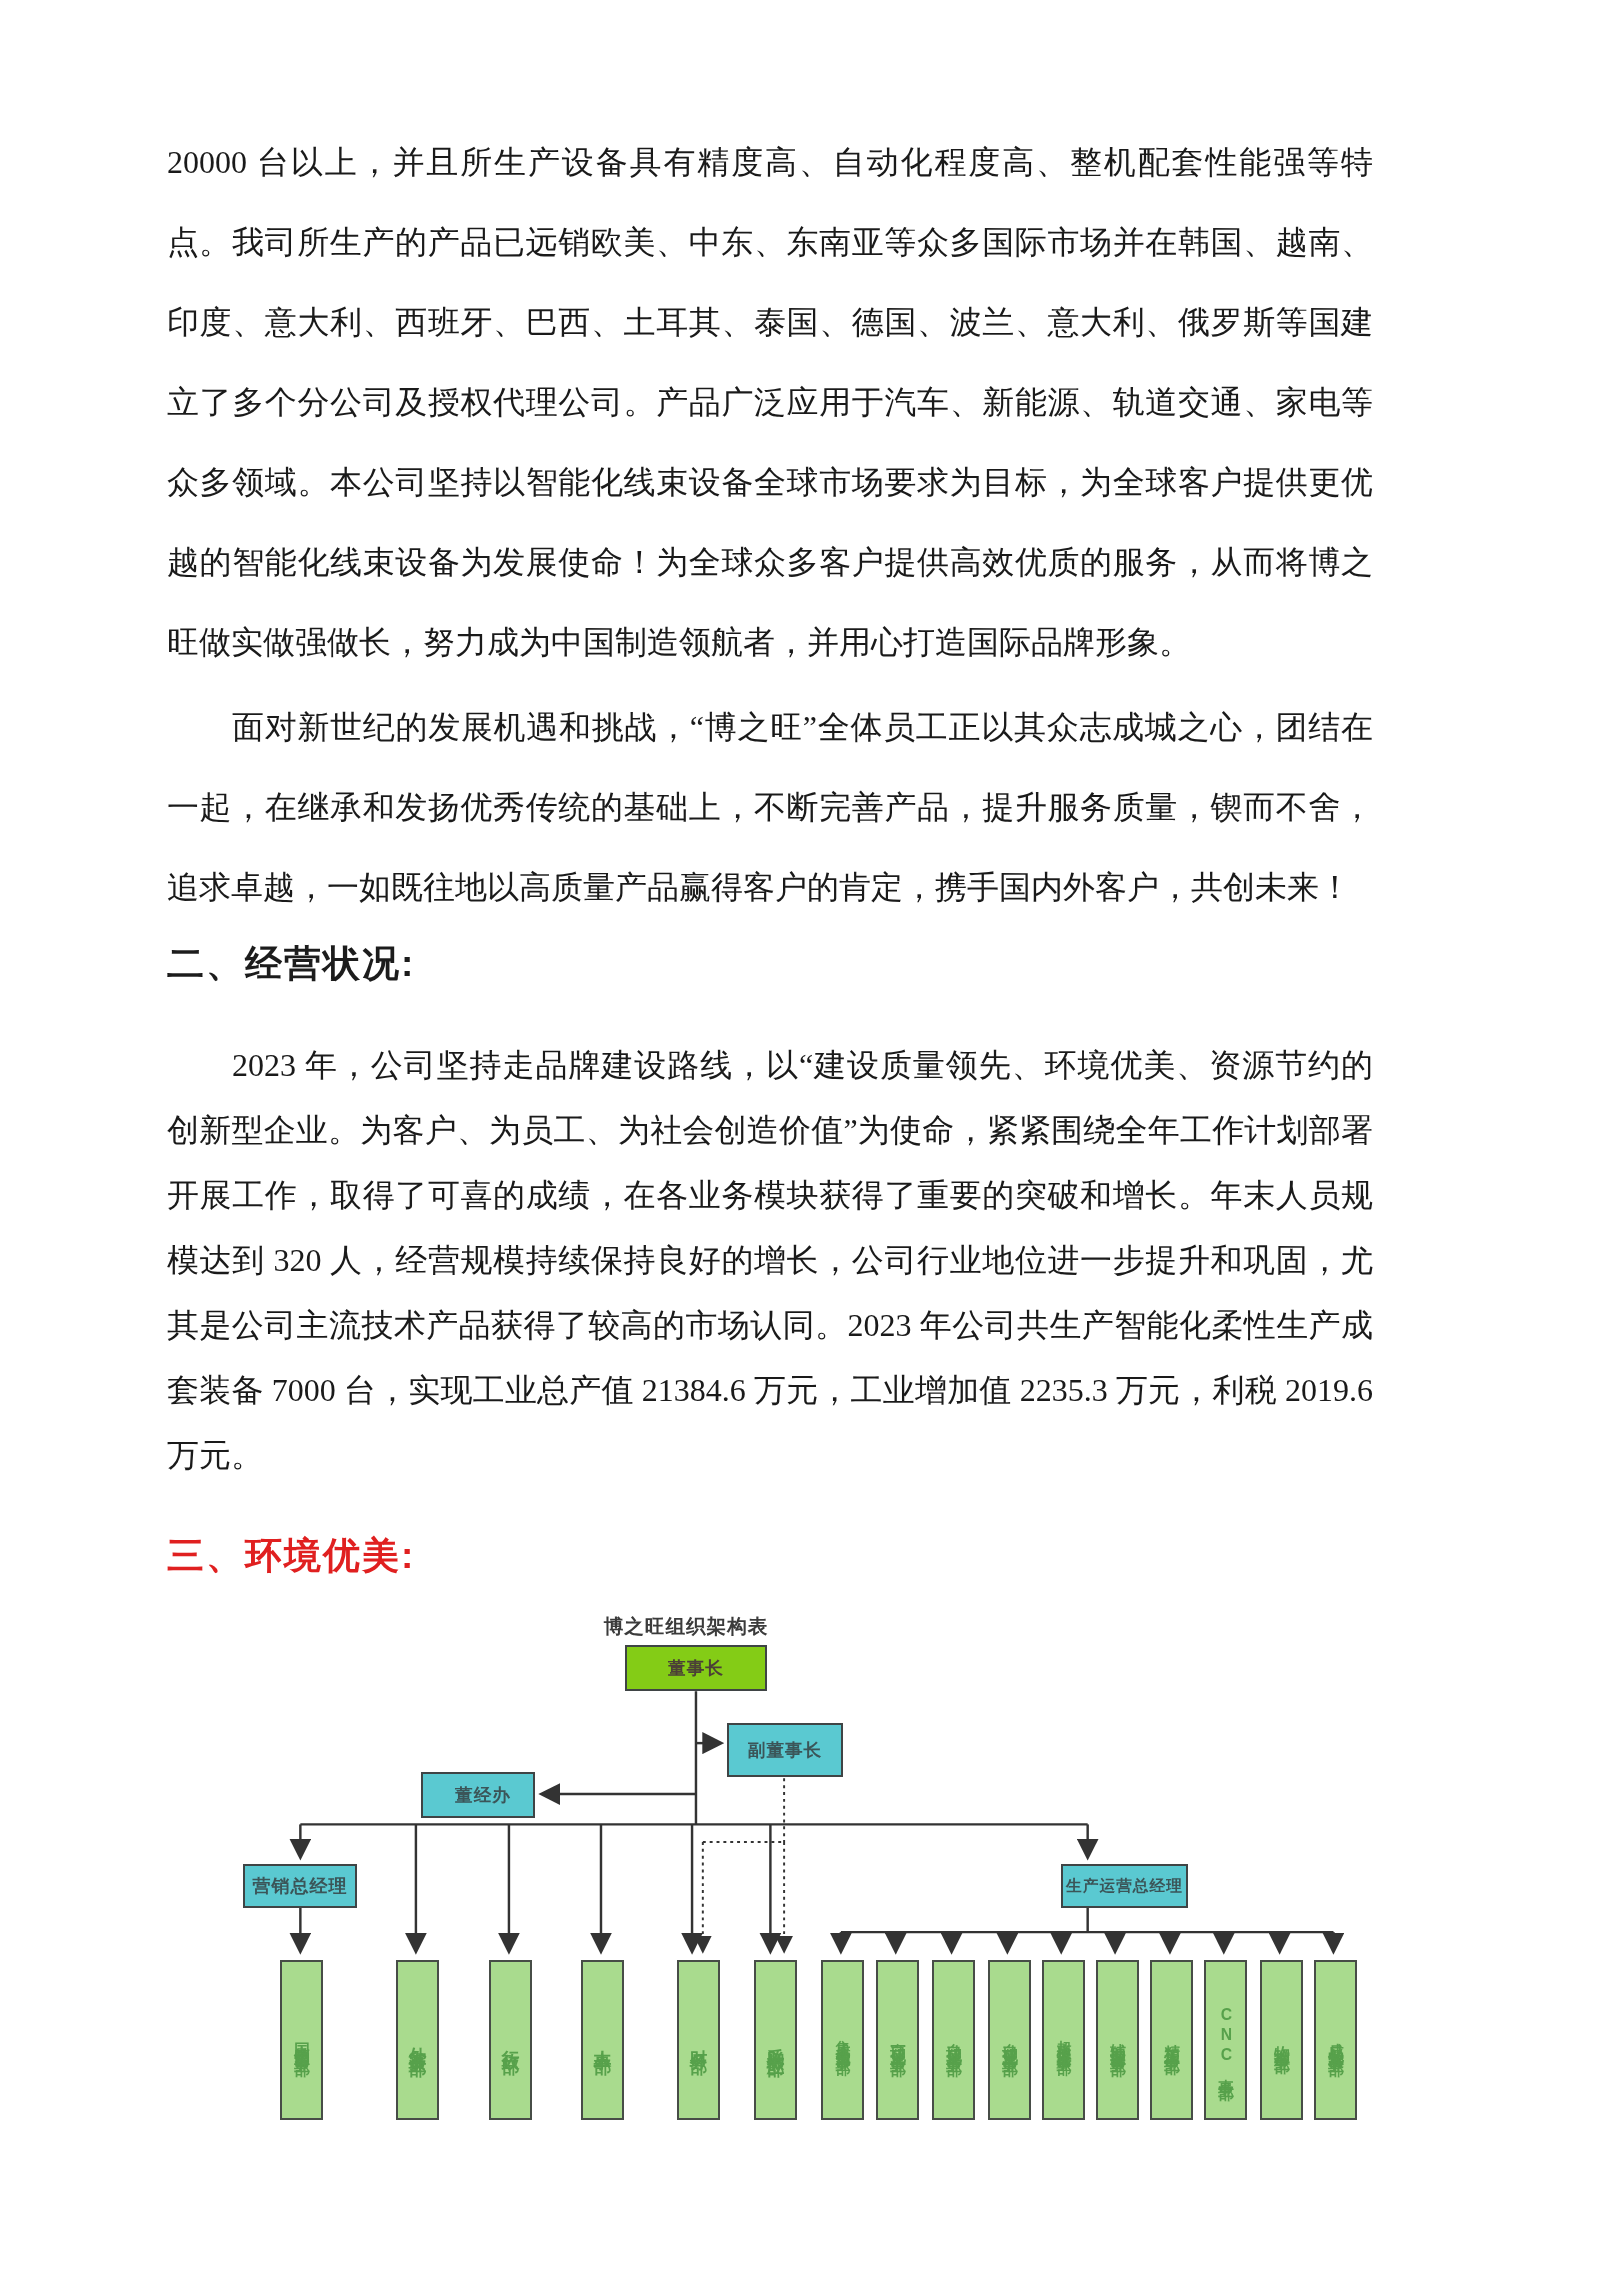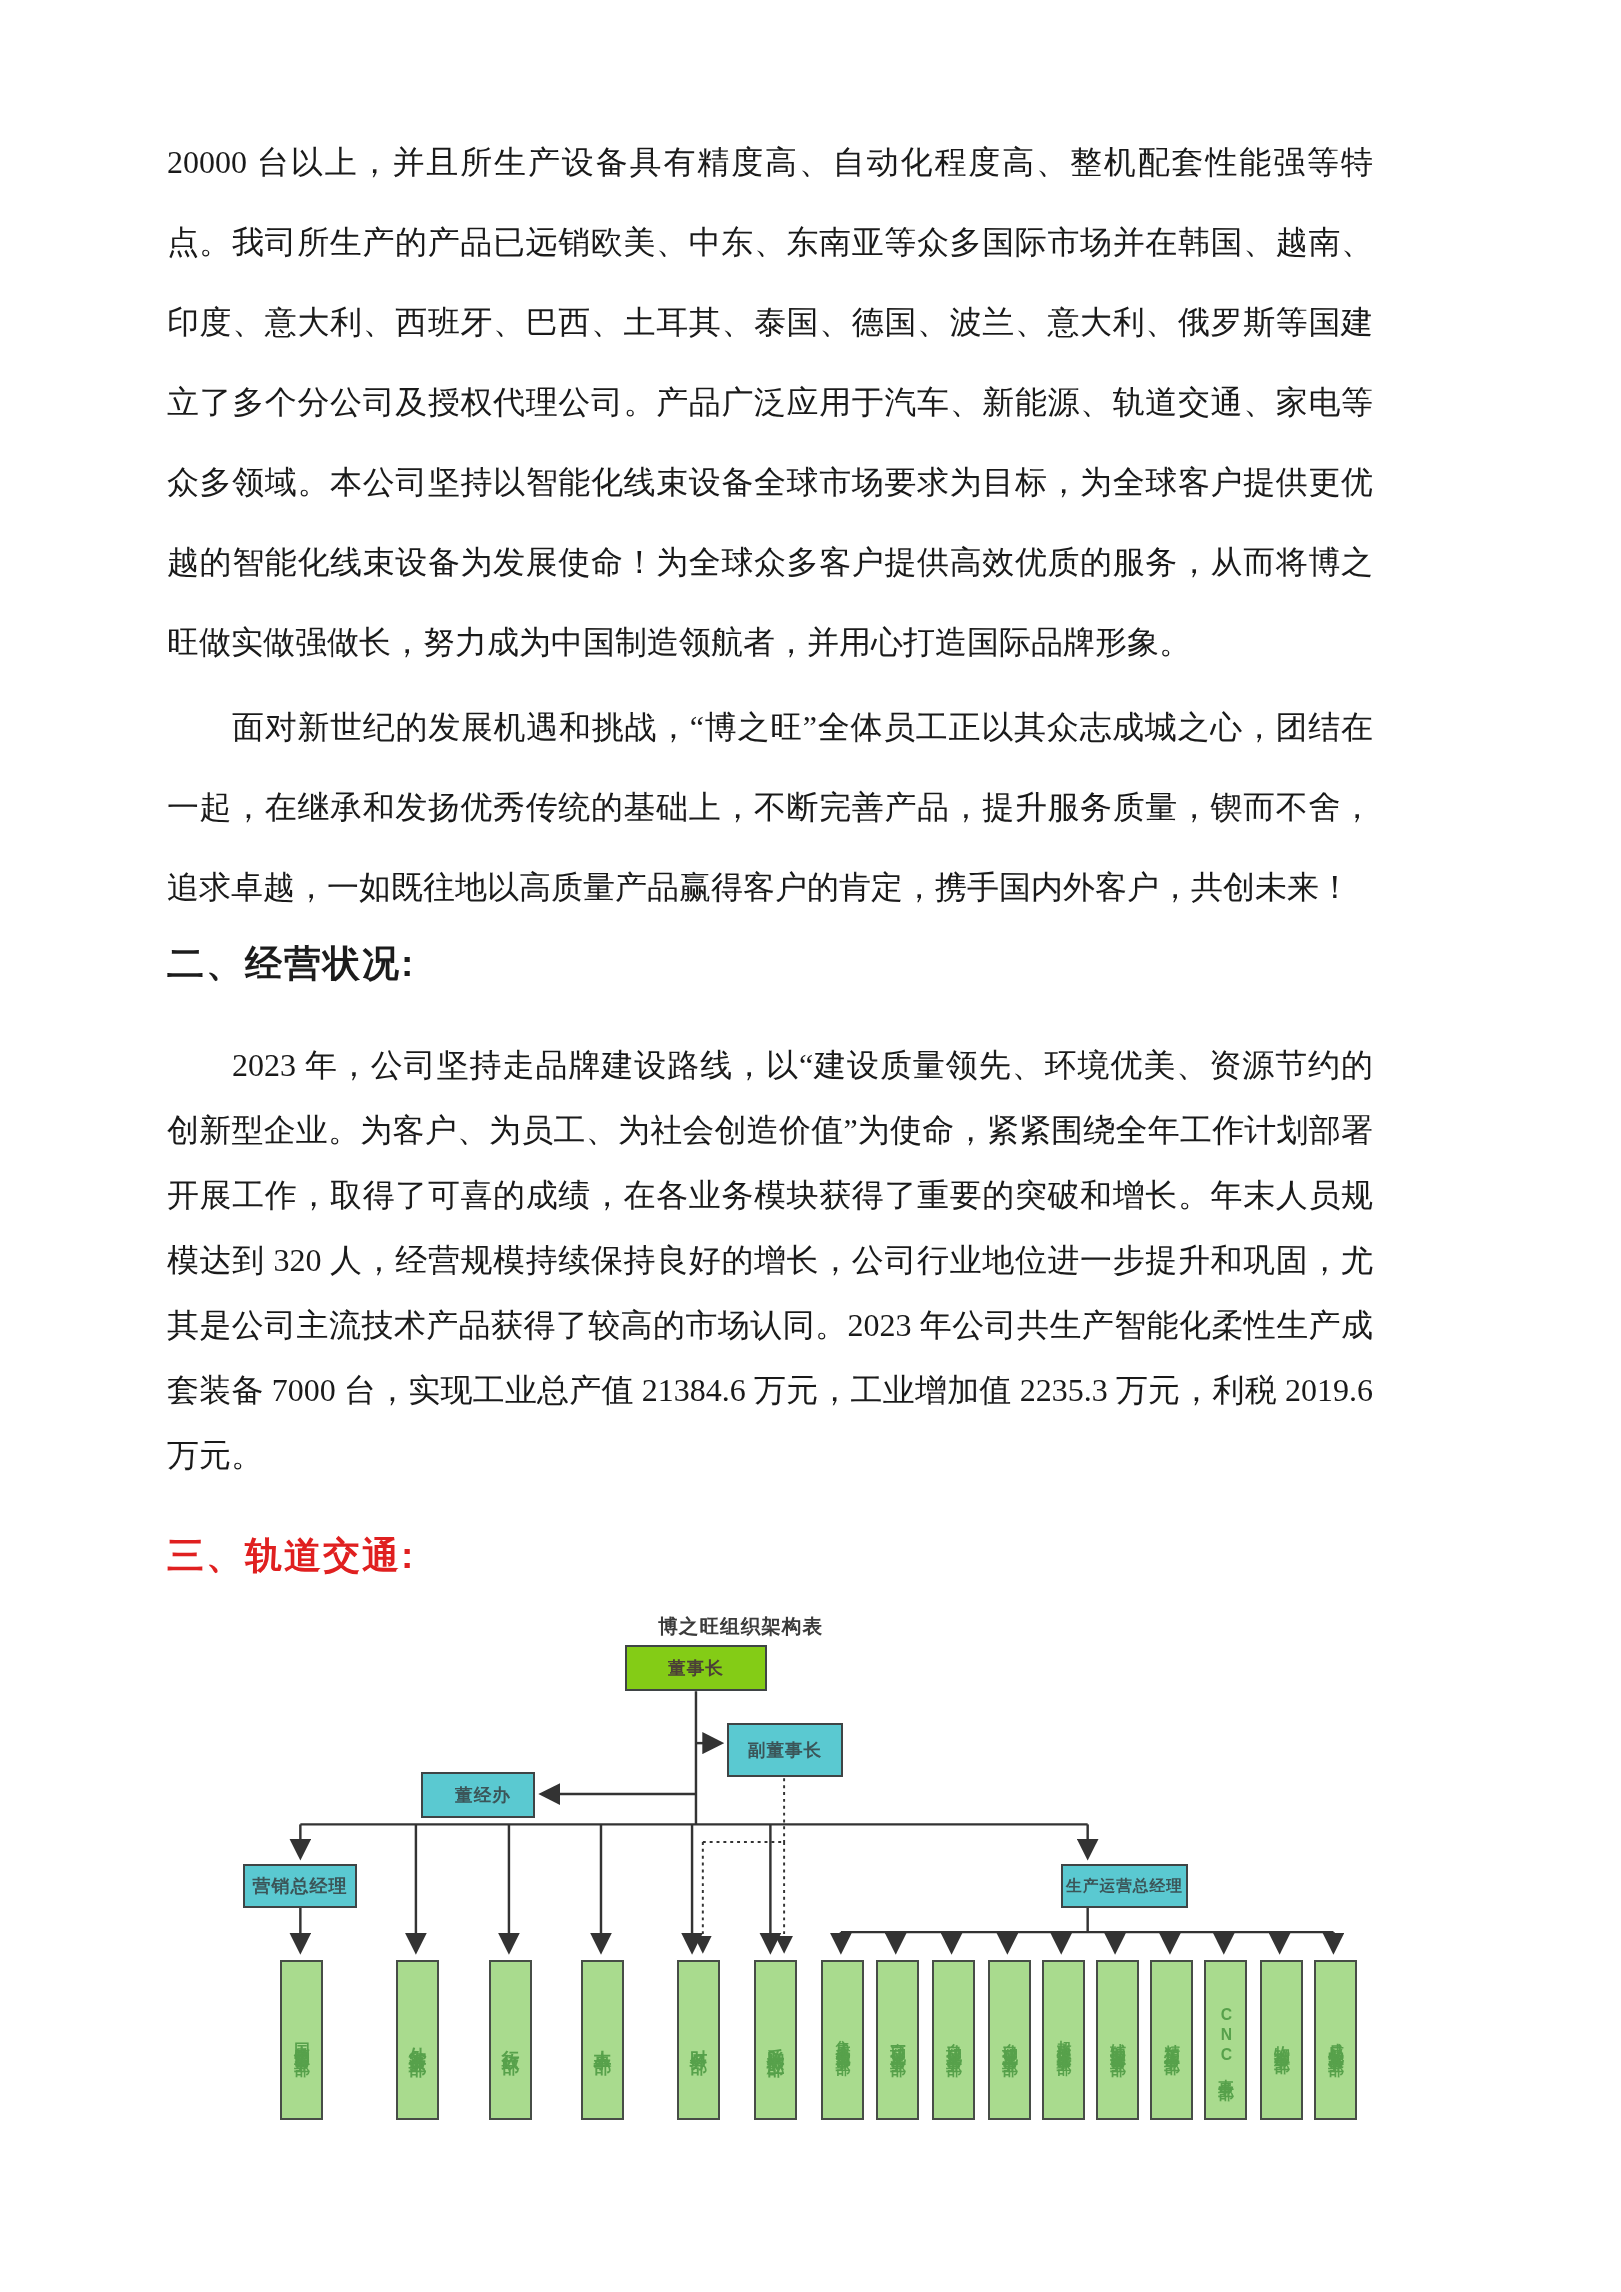--- a/index.html
+++ b/index.html
@@ -21,21 +21,21 @@
     font-weight:bold;font-size:37px;letter-spacing:2px;color:#1c1c1c;
   }
   .heading-red{color:#e02020;}
   
   .orgchart{
     position:absolute;left:137px;top:1607px;width:1304px;height:519px;
     font-family:"Liberation Sans","DejaVu Sans",sans-serif;
   }
   .orgchart svg{position:absolute;left:0;top:0;}
   .chart-title{
-    position:absolute;left:412px;top:5.9px;width:274px;text-align:right;
+    position:absolute;left:412px;top:5.9px;width:274px;text-align:center;
     font-size:19.6px;font-weight:bold;color:#3b3b3b;letter-spacing:1px;
   }
   .node{
     position:absolute;display:flex;align-items:center;justify-content:center;
     border:2px solid #3f4445;box-sizing:border-box;
     font-size:17.6px;font-weight:bold;color:#3b5558;letter-spacing:1px;
   }
   .node-orange{background:#84cc16;color:#4b4036;}
   .node-teal{background:#5ac9d1;}
   .dept{
@@ -50,21 +50,21 @@
 <body>
 
 <div class="para para-a" style="top:122px;">20000 台以上，并且所生产设备具有精度高、自动化程度高、整机配套性能强等特点。</div>
 <div class="para para-a indent" style="top:202px;">我司所生产的产品已远销欧美、中东、东南亚等众多国际市场并在韩国、越南、印度、意大利、西班牙、巴西、土耳其、泰国、德国、波兰、意大利、俄罗斯等国建立了多个分公司及授权代理公司。产品广泛应用于汽车、新能源、轨道交通、家电等众多领域。本公司坚持以智能化线束设备全球市场要求为目标，为全球客户提供更优越的智能化线束设备为发展使命！为全球众多客户提供高效优质的服务，从而将博之旺做实做强做长，努力成为中国制造领航者，并用心打造国际品牌形象。</div>
 <div class="para para-a indent" style="top:687px;">面对新世纪的发展机遇和挑战，“博之旺”全体员工正以其众志成城之心，团结在一起，在继承和发扬优秀传统的基础上，不断完善产品，提升服务质量，锲而不舍，追求卓越，一如既往地以高质量产品赢得客户的肯定，携手国内外客户，共创未来！</div>
 
 <div class="heading" style="top:939px;">二、经营状况:</div>
 
 <div class="para para-b indent" style="top:1033px;">2023 年，公司坚持走品牌建设路线，以“建设质量领先、环境优美、资源节约的创新型企业。为客户、为员工、为社会创造价值”为使命，紧紧围绕全年工作计划部署开展工作，取得了可喜的成绩，在各业务模块获得了重要的突破和增长。年末人员规模达到 320 人，经营规模持续保持良好的增长，公司行业地位进一步提升和巩固，尤其是公司主流技术产品获得了较高的市场认同。2023 年公司共生产智能化柔性生产成套装备 7000 台，实现工业总产值 21384.6 万元，工业增加值 2235.3 万元，利税 2019.6 万元。</div>
 
-<div class="heading heading-red" style="top:1531px;">三、轨道交通:</div>
+<div class="heading heading-red" style="top:1531px;">三、环境优美:</div>
 
 <div class="orgchart">
 
   <svg width="1304" height="519" viewBox="0 0 1330 530">
     <defs>
       <marker id="arw" markerWidth="9" markerHeight="9" refX="7" refY="4.5" orient="auto">
         <path d="M0,0 L9,4.5 L0,9 Z" fill="#333333"></path>
       </marker>
     </defs>
     <g stroke="#333333" stroke-width="2.5" fill="none">

